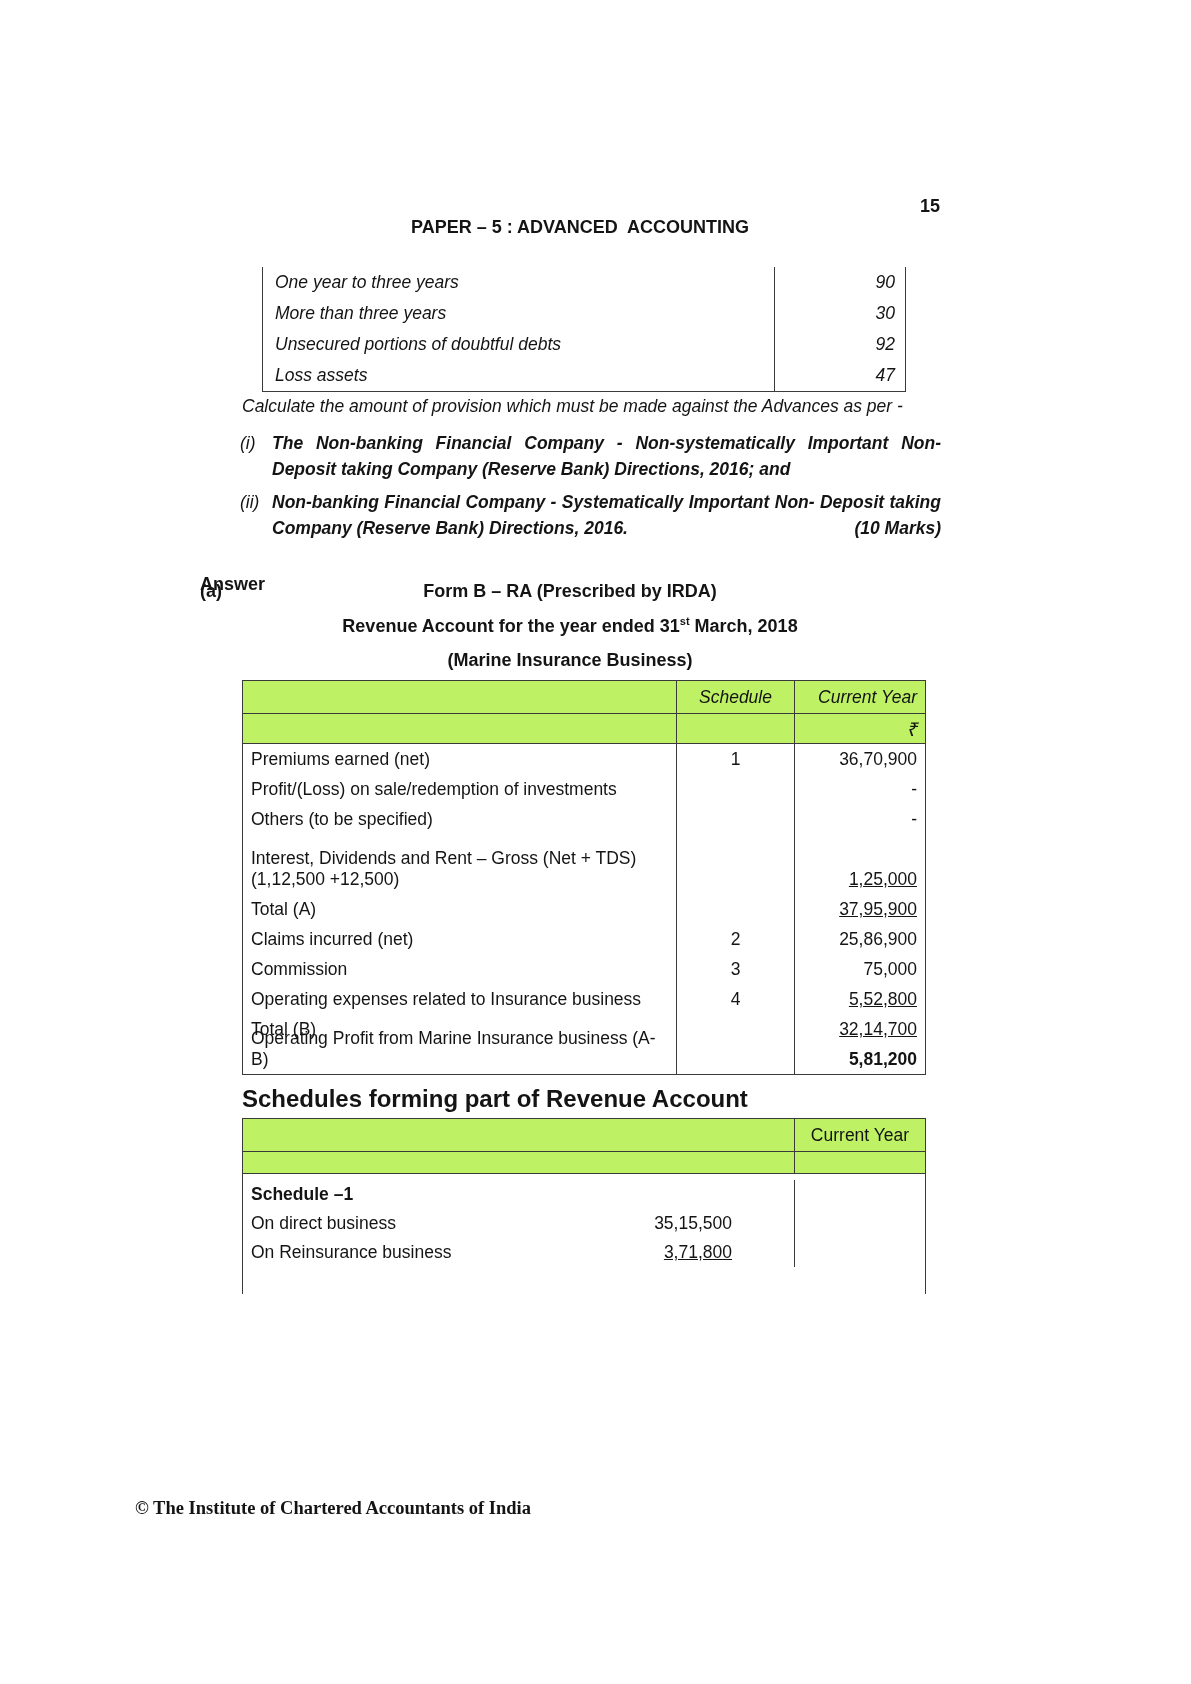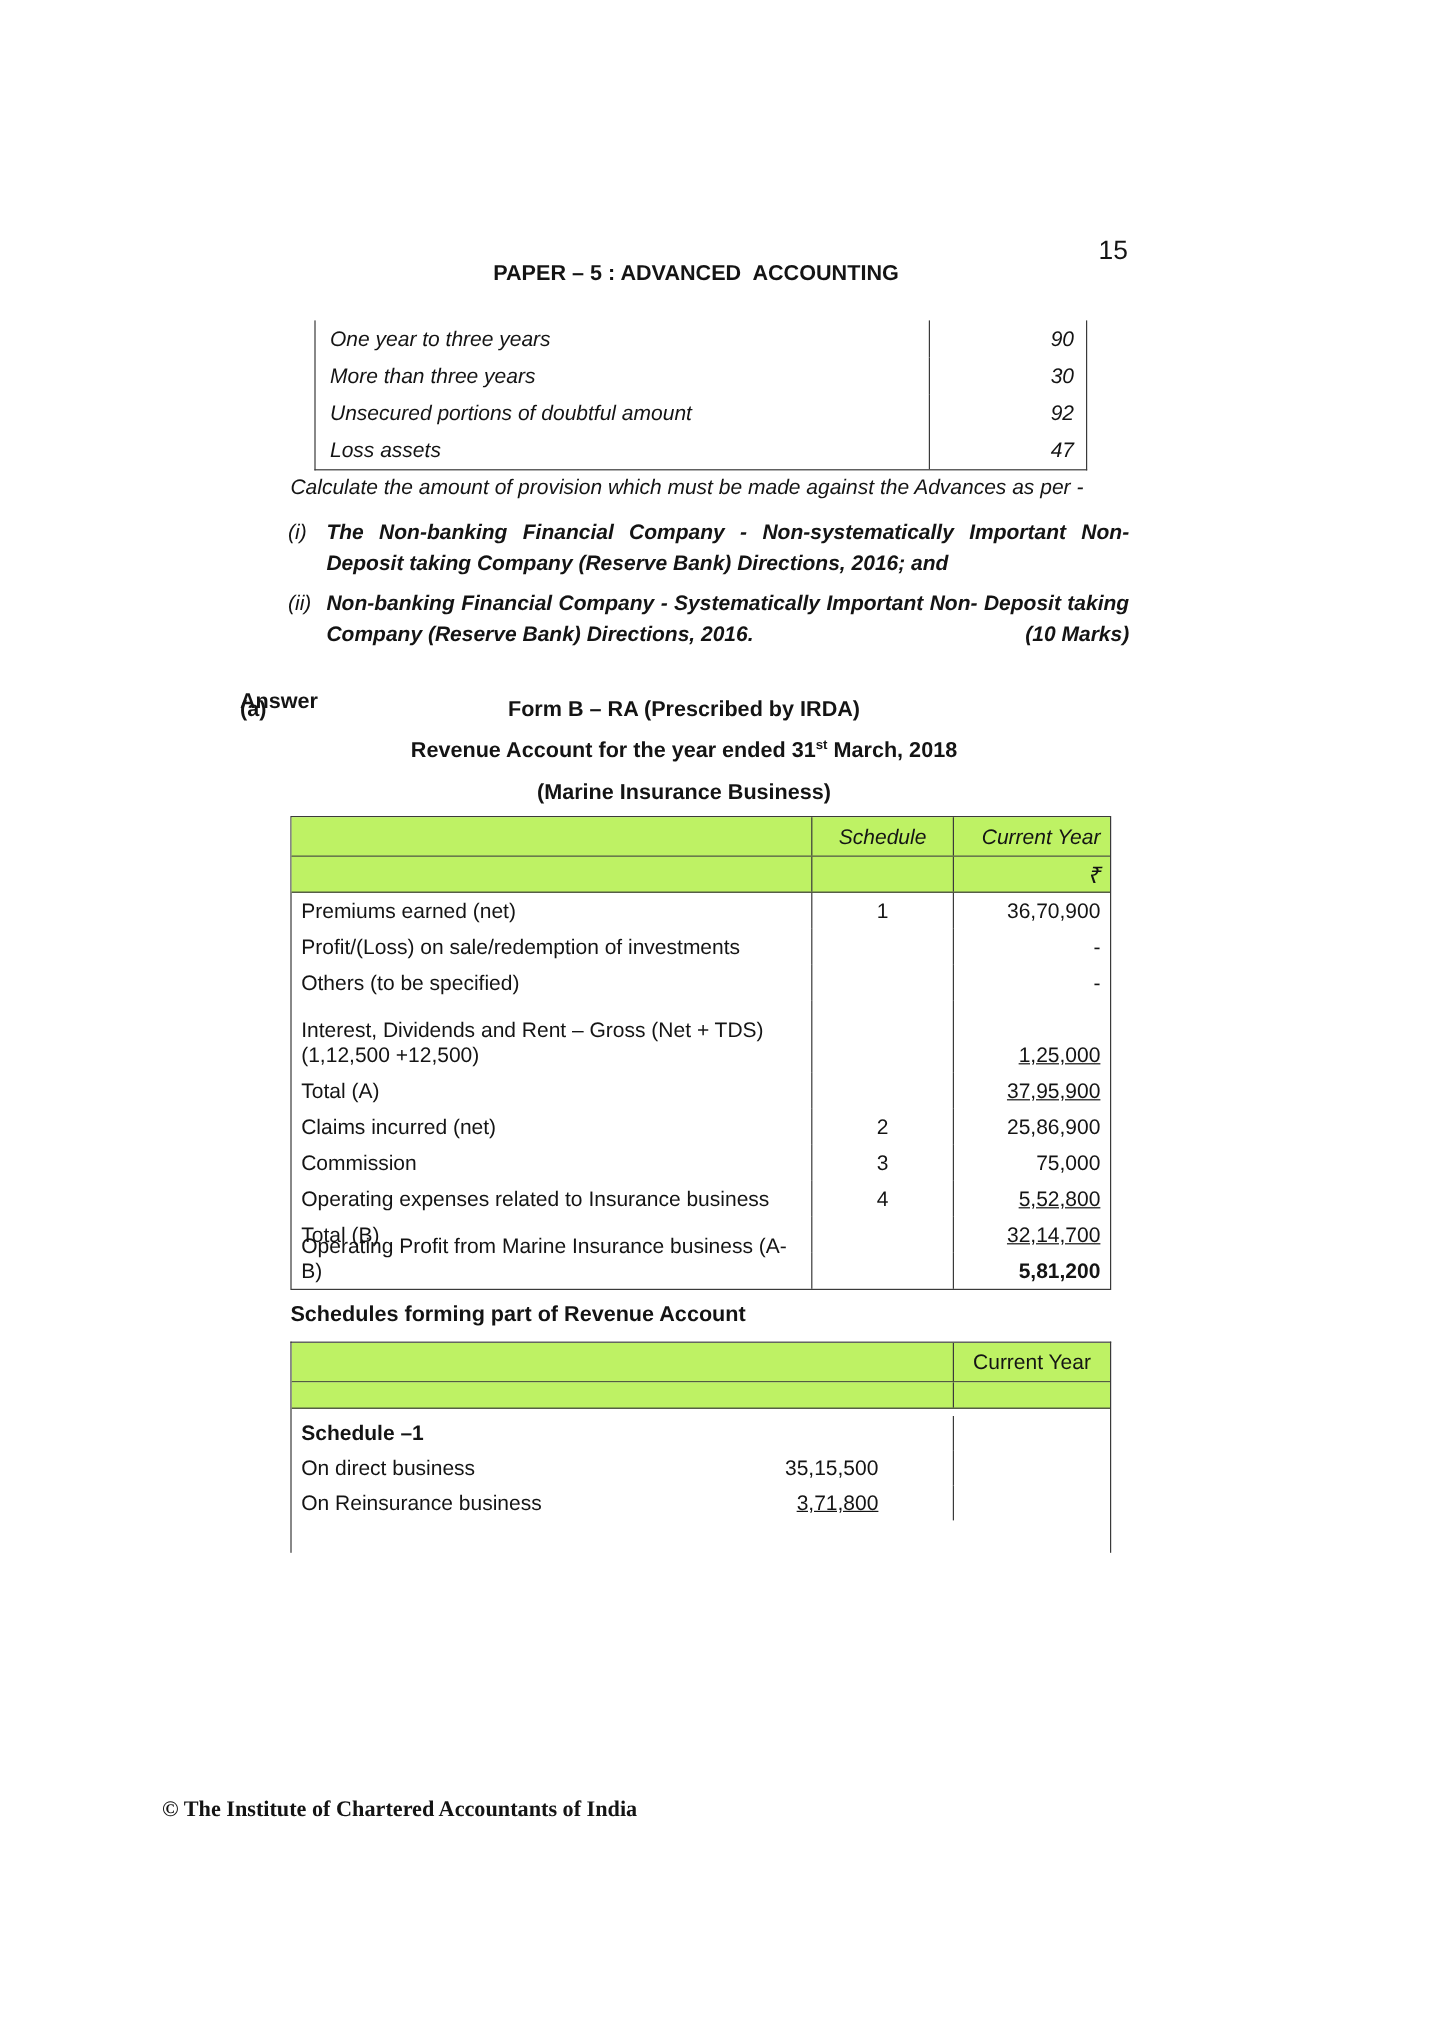--- a/index.html
+++ b/index.html
@@ -5,21 +5,21 @@
   * { margin:0; padding:0; box-sizing:border-box; }
   html,body { background:#ffffff; }
   .page {
     position:relative; width:1191px; height:1684px; background:#fff;
     font-family:"Liberation Sans", sans-serif; color:#141414; overflow:hidden;
   }
 
   
   .doc-header { position:absolute; left:200px; top:196px; width:740px; text-align:center;
     font-weight:bold; font-size:18px; white-space:pre; }
-  .page-number { position:absolute; right:0; top:0; font-weight:normal; font-size:22px; }
+  .page-number { position:absolute; right:0; top:0; font-weight:bold; font-size:18px; }
 
   
   .table1 { position:absolute; left:262px; top:267px; width:644px;
     border-left:1px solid #3a3a3a; border-right:1px solid #3a3a3a; border-bottom:1px solid #3a3a3a;
     font-style:italic; font-size:17.5px; }
   .table1-row { display:flex; height:31px; align-items:center; }
   .table1-label { flex:1; height:100%; display:flex; align-items:center;
     padding-left:12px; border-right:1px solid #3a3a3a; }
   .table1-value { width:130px; text-align:right; padding-right:10px; }
 
@@ -61,21 +61,21 @@
   .table2 .hdr1 .t2-sched, .table2 .hdr1 .t2-amt { align-items:center; padding-bottom:0; }
   .table2 .hdr2 { height:30px; font-style:italic; }
   .table2 .hdr2 .t2-amt { align-items:center; padding-bottom:0; font-size:19px; }
   .table2 .body-row { height:30px; }
   .table2 .body-row.tall { height:60px; }
   .amt-underline { text-decoration:underline; }
   .amt-bold { font-weight:bold; }
   .lbl-bold { font-weight:bold; }
 
   
-  .sched-heading { position:absolute; left:242px; top:1085px; font-weight:bold; font-size:18px; }
+  .sched-heading { position:absolute; left:242px; top:1085px; font-weight:bold; font-size:24px; }
   .table3 { top:1118px; height:176px; border-bottom:none; overflow:hidden; }
   .t3-main { flex:0 0 552px; border-right:1px solid #3a3a3a; height:100%;
     display:flex; align-items:flex-end; padding:0 62px 4px 8px; }
   .t3-label { flex:1; }
   .t3-inner-amt { width:120px; text-align:right; }
   .t3-cy { flex:1; text-align:center; }
   .table3 .hdr1 { height:33px; }
   .table3 .hdr2 { height:22px; }
   .table3 .body-row { height:29px; }
   .table3 .body-row.first { margin-top:6px; }
@@ -97,21 +97,21 @@
   <div class="table1" id="advances-table">
       <div class="table1-row">
         <div class="table1-label">One year to three years</div>
         <div class="table1-value">90</div>
       </div>
       <div class="table1-row">
         <div class="table1-label">More than three years</div>
         <div class="table1-value">30</div>
       </div>
       <div class="table1-row">
-        <div class="table1-label">Unsecured portions of doubtful amount</div>
+        <div class="table1-label">Unsecured portions of doubtful debts</div>
         <div class="table1-value">92</div>
       </div>
       <div class="table1-row">
         <div class="table1-label">Loss assets</div>
         <div class="table1-value">47</div>
       </div>
     </div>
 
   <p class="calc-line">Calculate the amount of provision which must be made against the Advances as per -</p>
 

